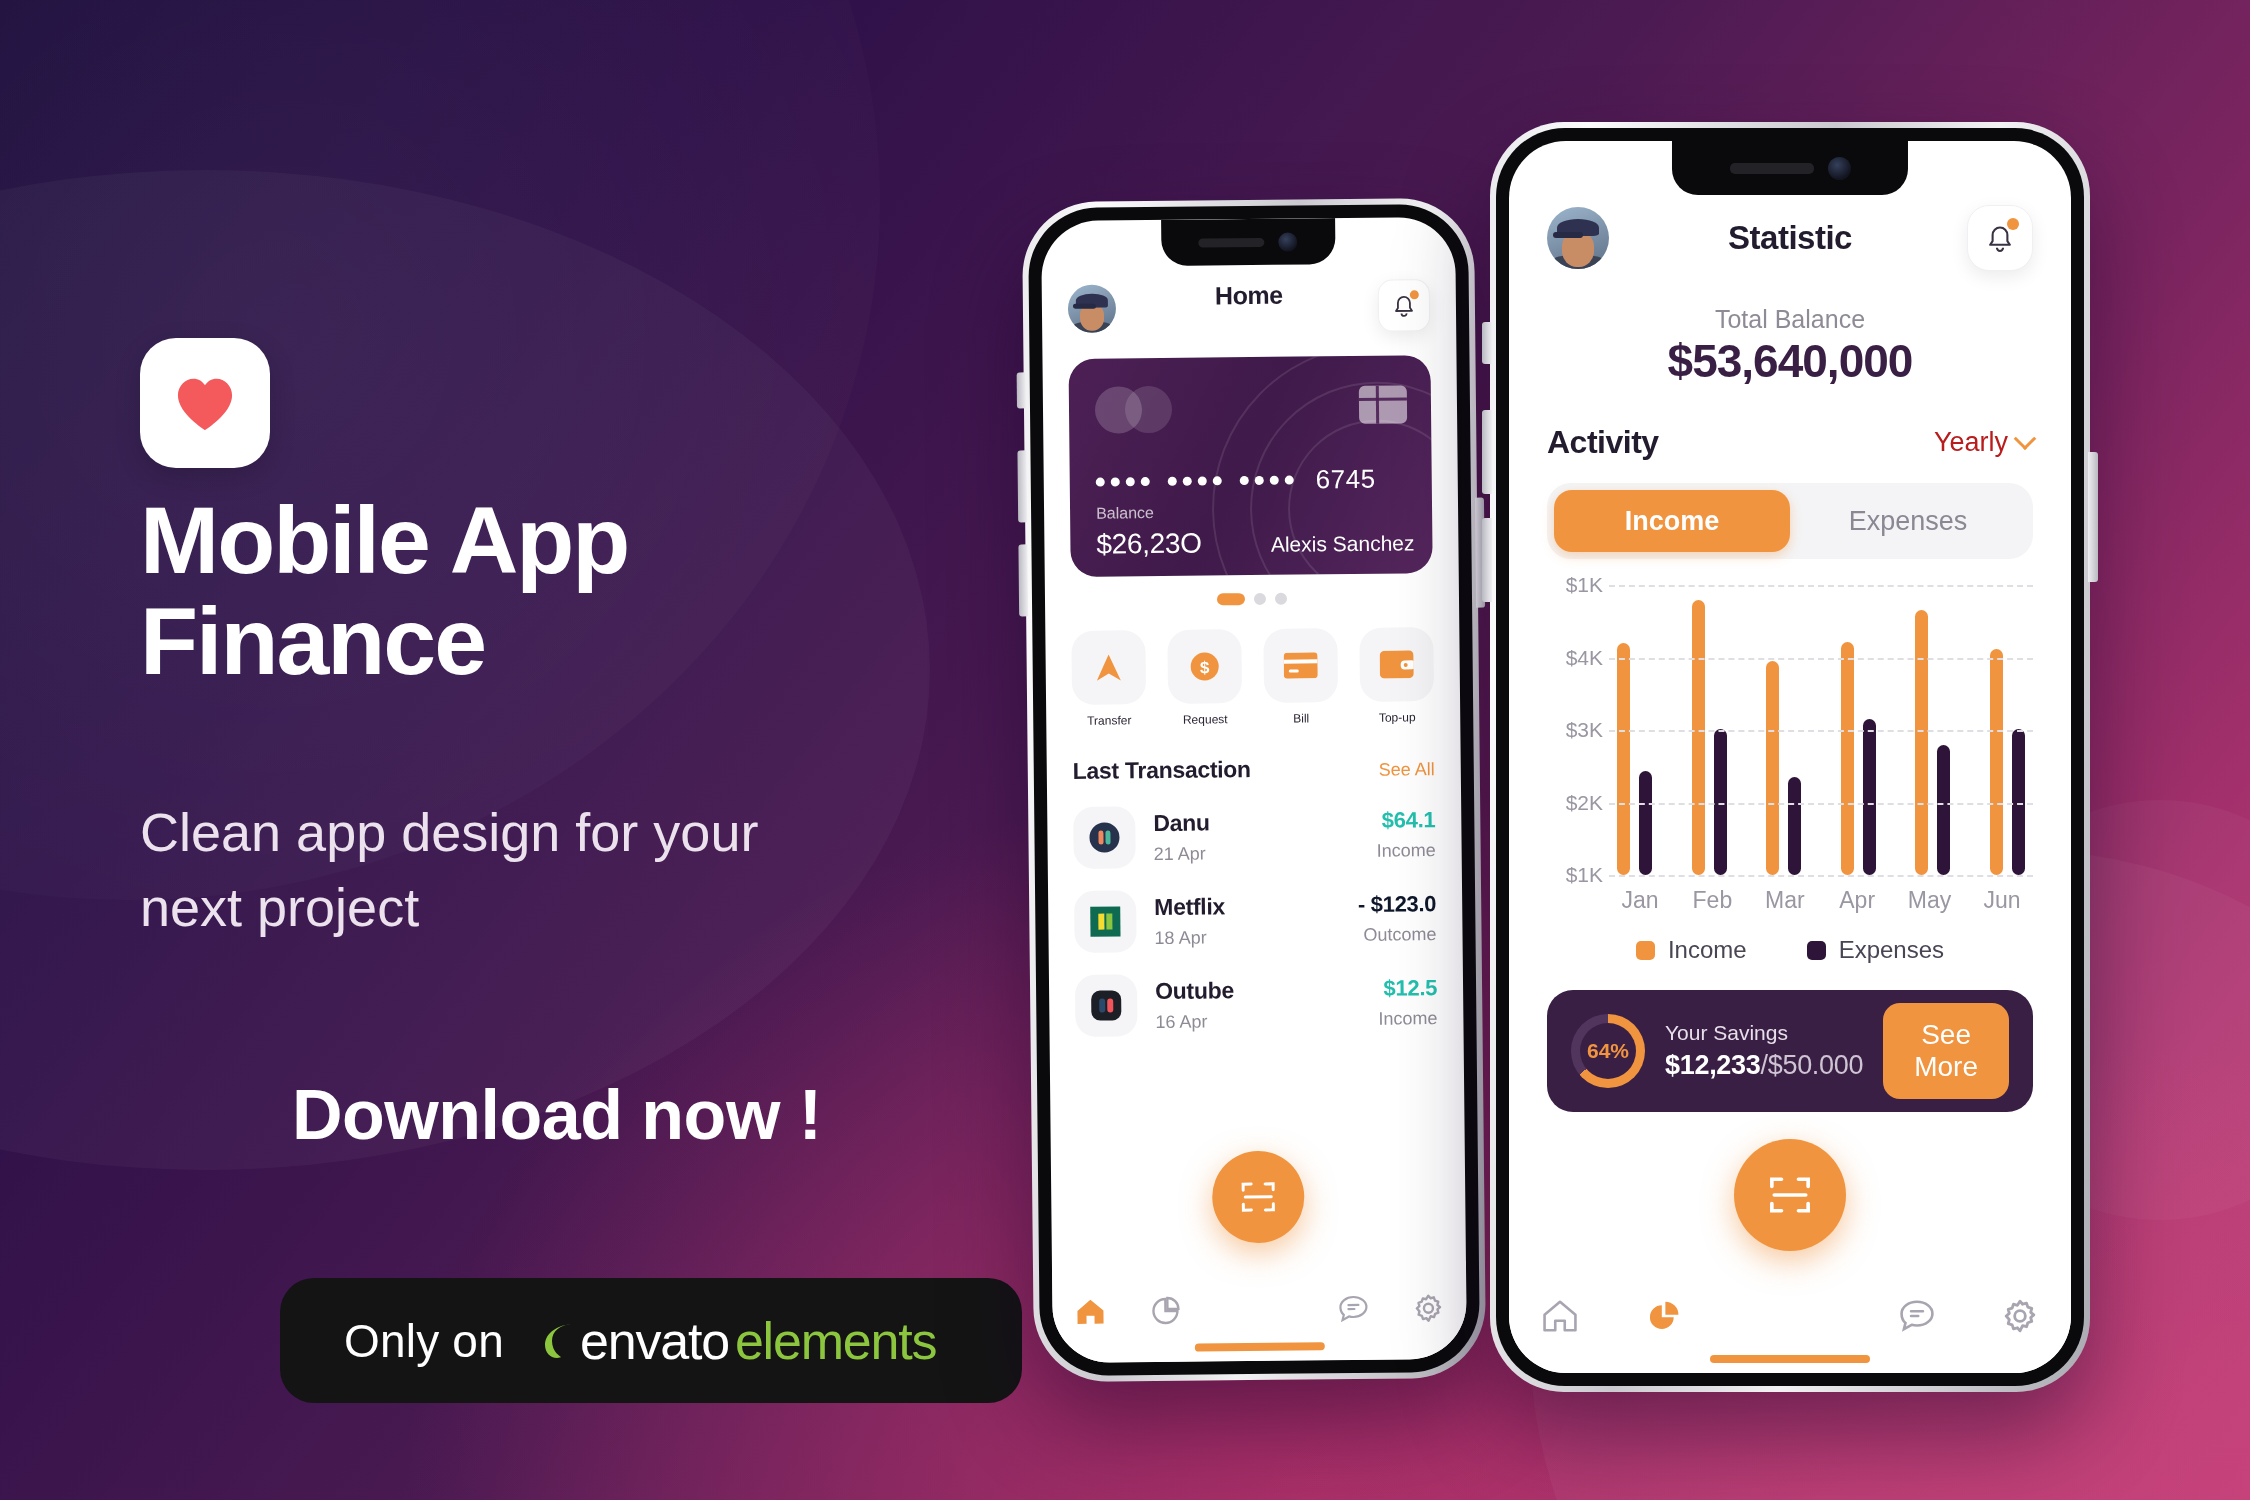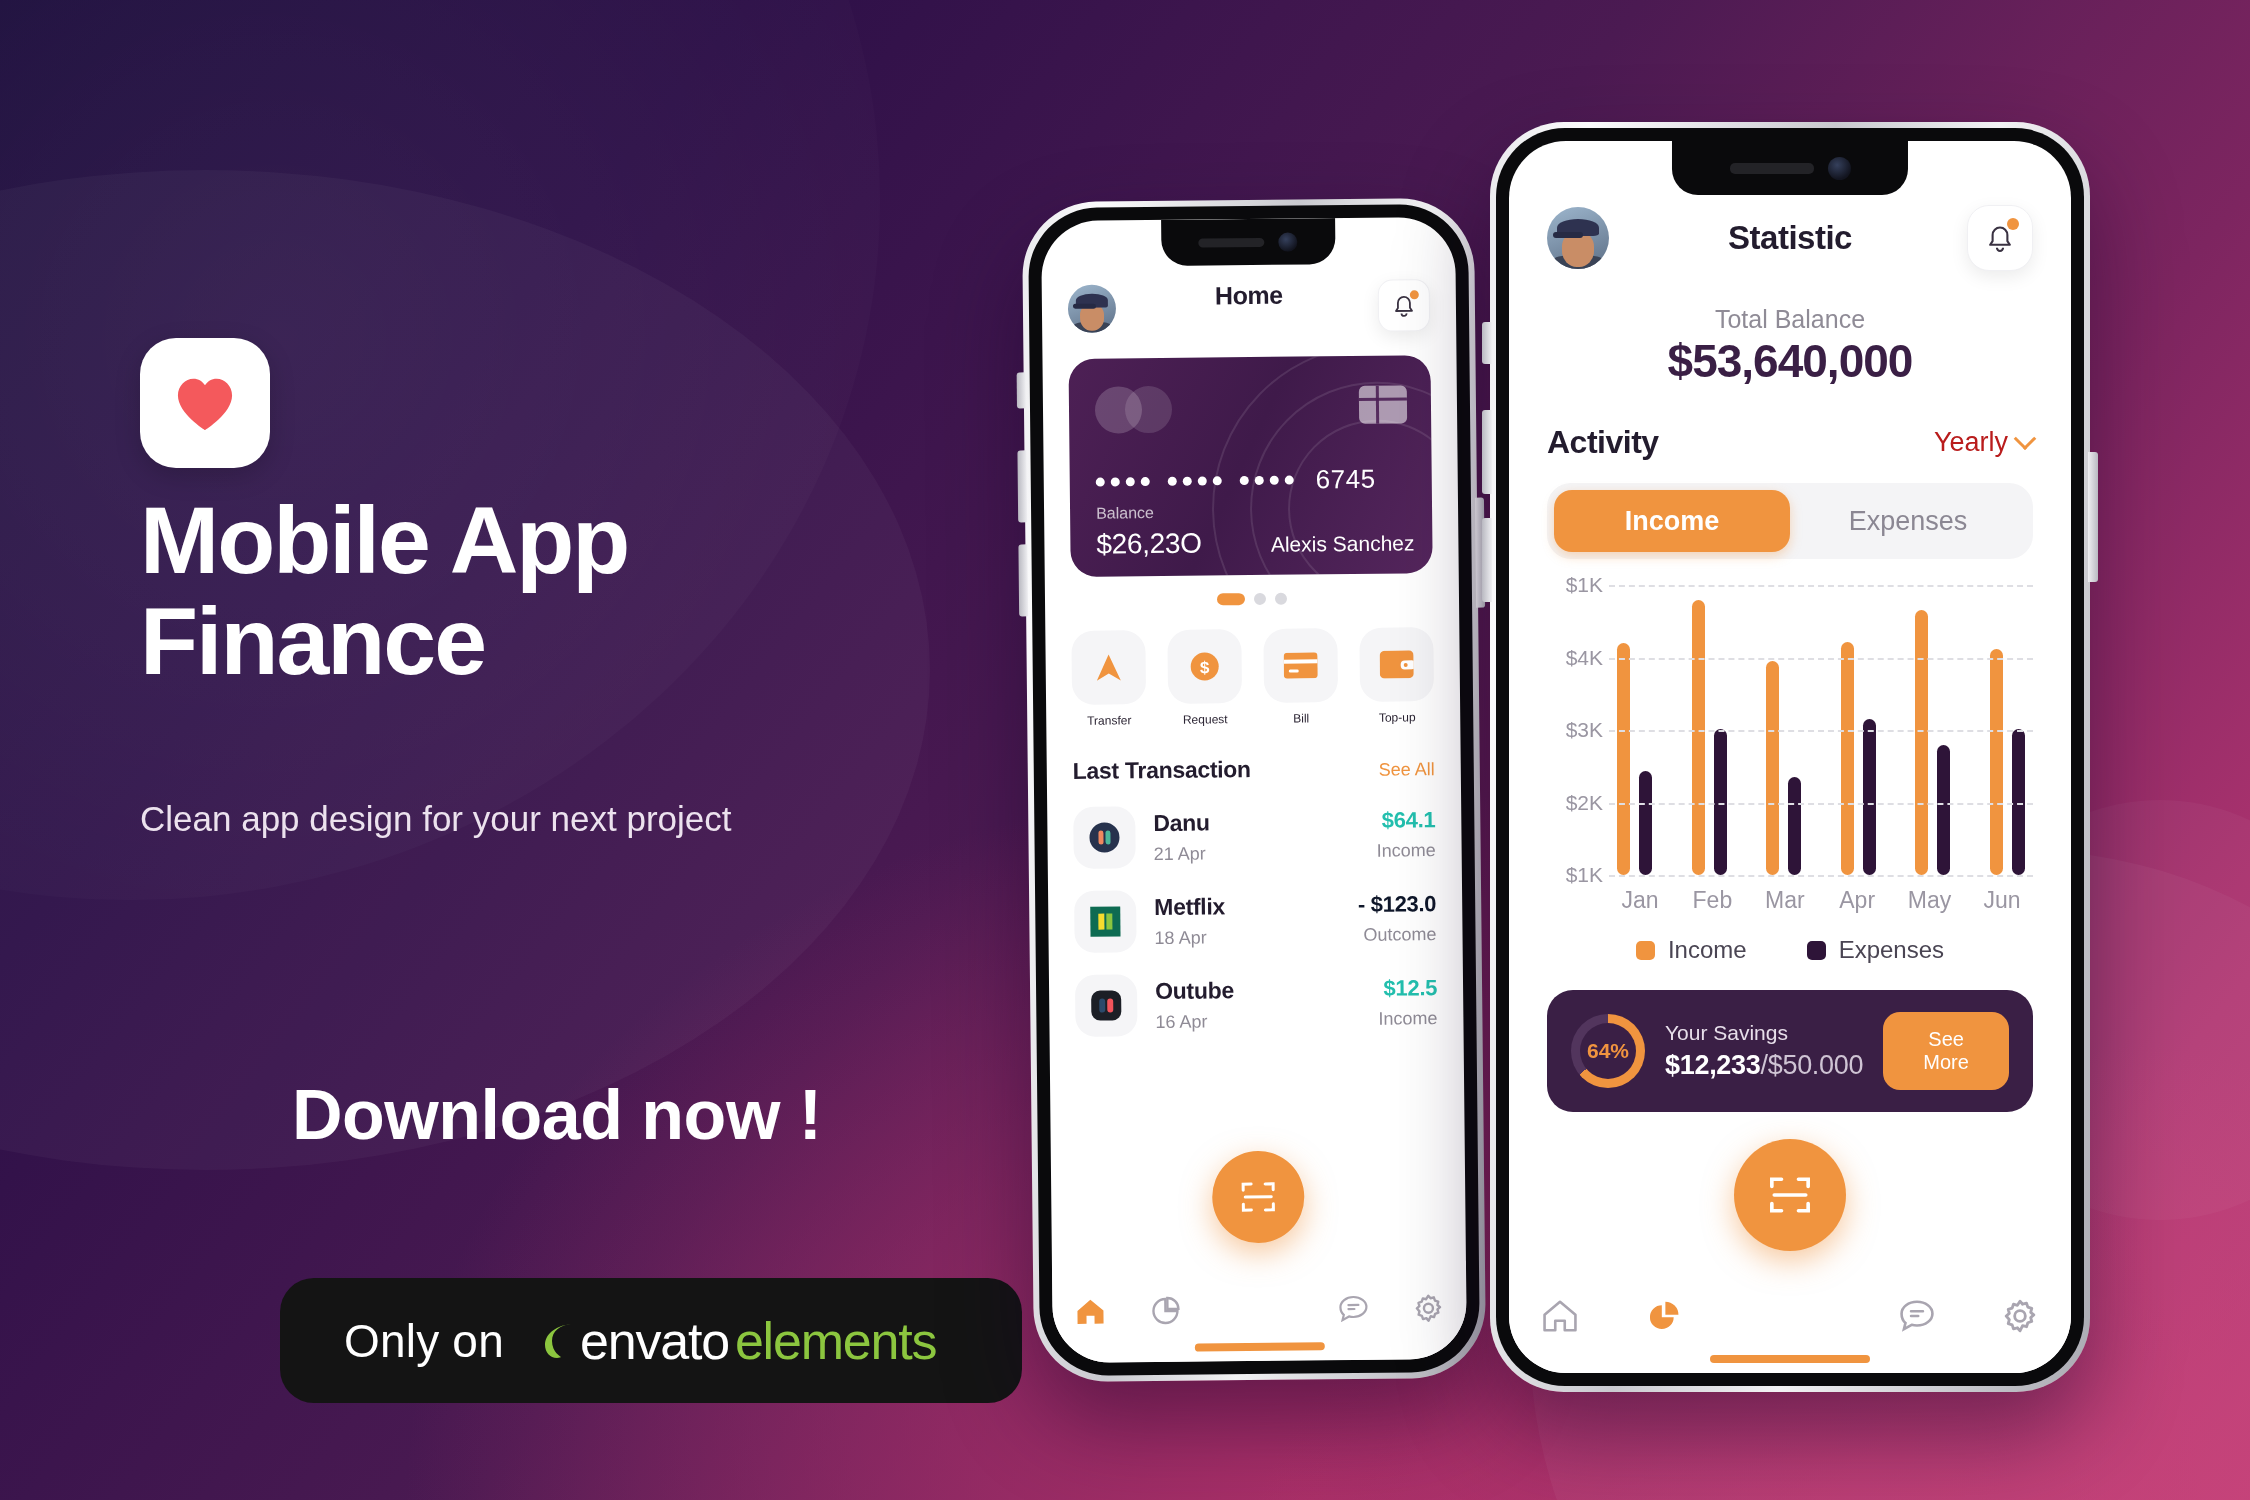--- a/index.html
+++ b/index.html
@@ -48,21 +48,21 @@
     box-shadow:0 8px 26px rgba(0,0,0,0.18);
   }
   .heart { width:62px; height:58px; }
   .headline {
     position:absolute; left:0; top:490px; width:760px;
     color:#fff; font-size:95px; line-height:1.06;
     font-weight:700; letter-spacing:-2px;
   }
   .sub {
     position:absolute; left:0; top:795px; width:700px;
-    color:#ece2ee; font-size:35px; line-height:1.38; font-weight:400;
+    color:#ece2ee; font-size:54px; line-height:1.38; font-weight:400;
   }
   .dlnow {
     position:absolute; left:152px; top:1075px;
     color:#fff; font-size:70px; font-weight:700; letter-spacing:-0.5px;
   }
   .envato {
     position:absolute; left:140px; top:1278px;
     width:742px; height:125px; border-radius:34px;
     background:#141414; display:flex; align-items:center; gap:24px;
     padding-left:64px;
@@ -227,21 +227,21 @@
              display:flex; align-items:center; padding:0 24px; gap:20px; position:relative; }
   .ring { width:74px; height:74px; border-radius:50%; flex:none; position:relative;
           background:conic-gradient(#f0943f 0% 64%, #52355d 64% 100%); }
   .ring::after { content:""; position:absolute; inset:9px; border-radius:50%; background:#3a1f45; }
   .ring b { position:absolute; inset:0; display:flex; align-items:center; justify-content:center;
             font-size:21px; color:#f0943f; z-index:2; font-weight:700; }
   .sv-l { font-size:21px; color:#e7dfea; }
   .sv-v { font-size:27px; color:#fff; font-weight:700; margin-top:5px; letter-spacing:-0.3px;}
   .sv-v em { font-style:normal; font-weight:400; color:#cfc4d4; }
   .seemore { margin-left:auto; background:#f0943f; color:#fff; border-radius:17px;
-             padding:16px 26px; font-size:20px; font-weight:500; border:none; }
+             padding:16px 26px; font-size:28px; font-weight:500; border:none; }
 
   .fab { position:absolute; left:50%; transform:translateX(-50%);
          border-radius:50%; background:#f0943f; display:flex; align-items:center;
          justify-content:center; box-shadow:0 10px 30px rgba(240,148,63,0.5); z-index:30; }
   .navbar { position:absolute; left:0; right:0; bottom:0; background:#fff;
             display:flex; align-items:center; justify-content:space-around; z-index:20; }
   .homebar { position:absolute; left:50%; transform:translateX(-50%); bottom:10px;
              height:8px; border-radius:4px; background:#f0943f; z-index:25; }
 </style>
 </head>

